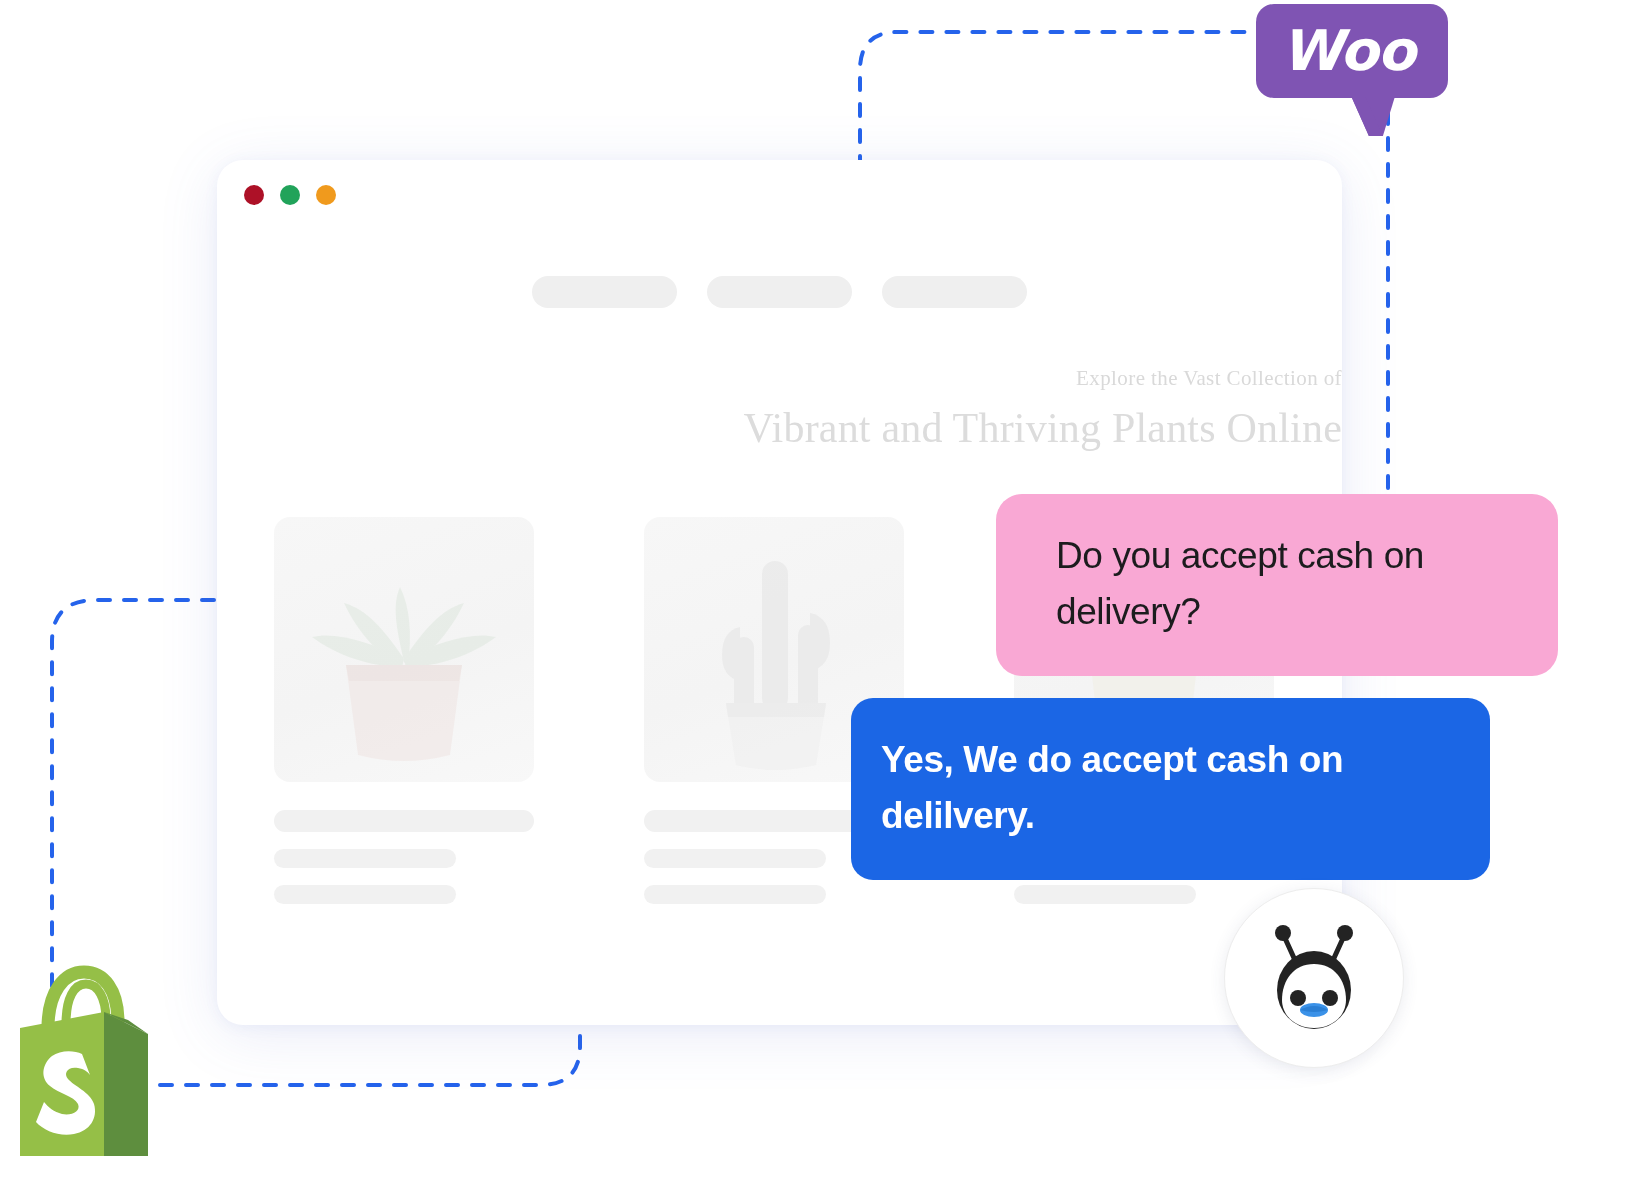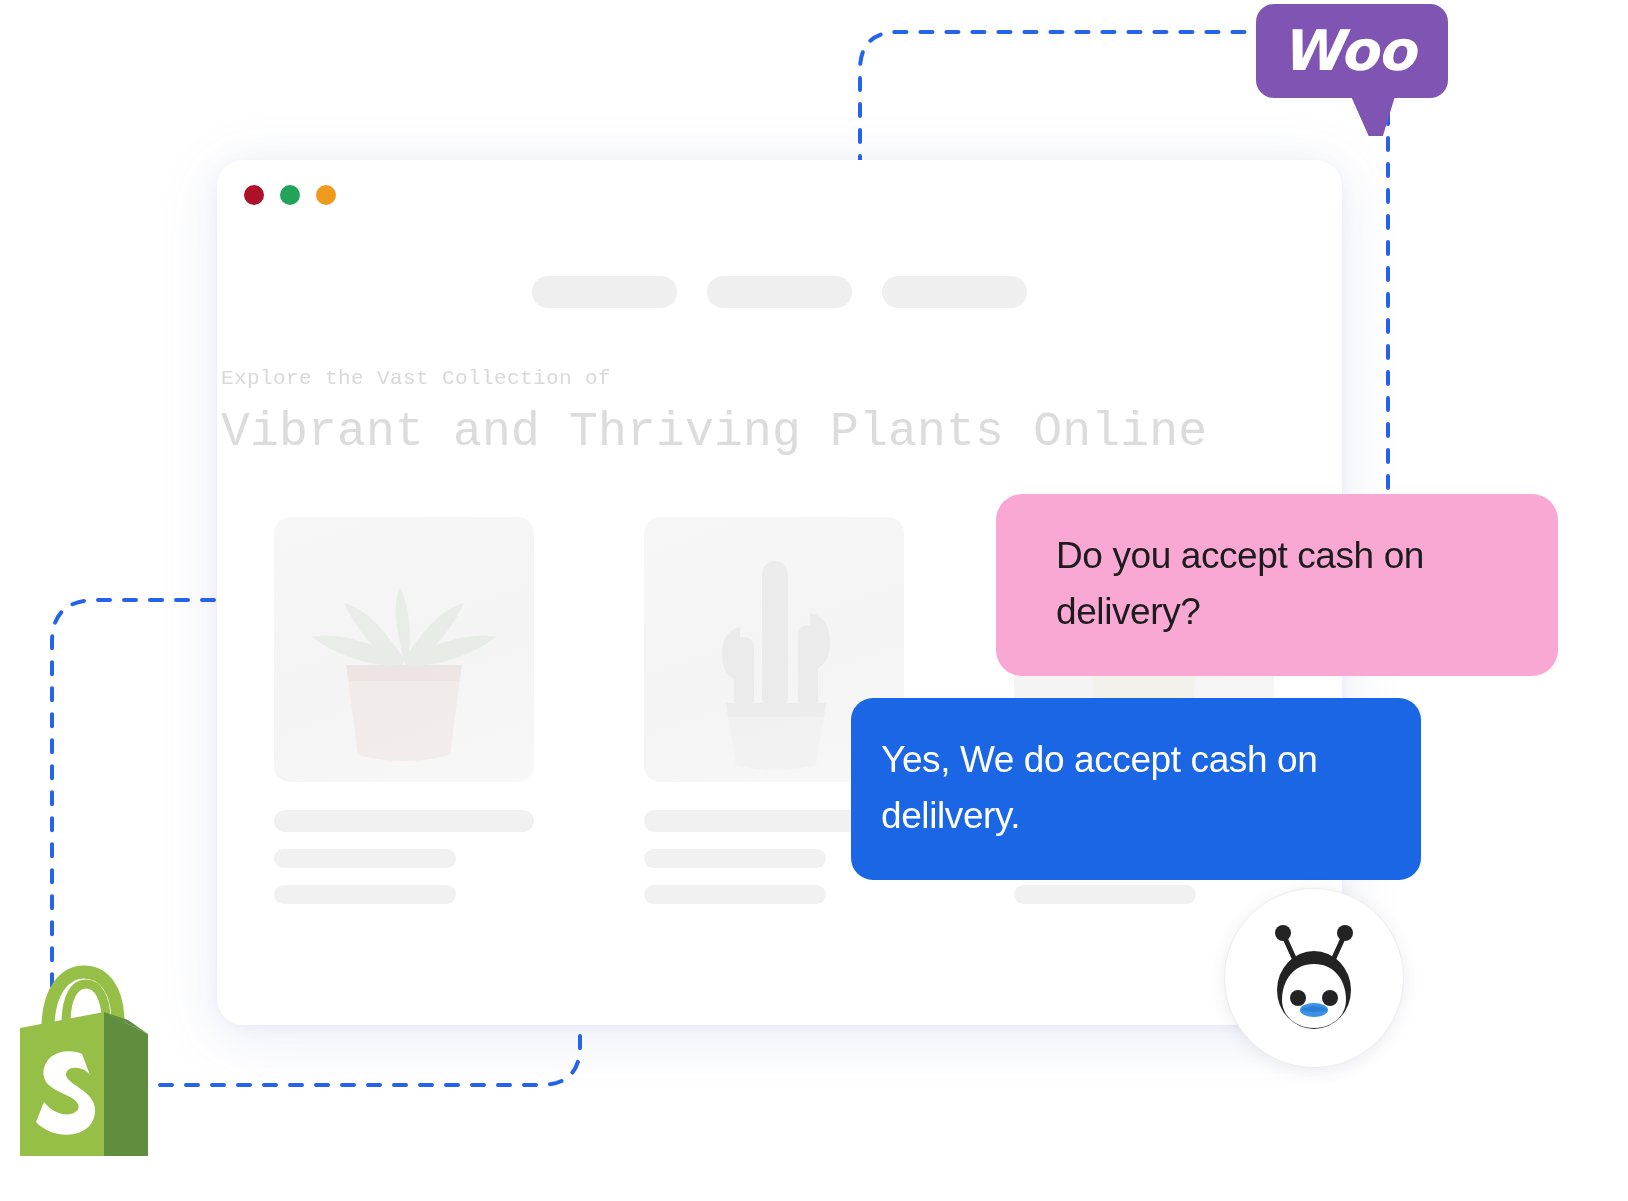--- a/index.html
+++ b/index.html
@@ -73,34 +73,34 @@
     border-radius: 16px;
     background: #EFEFEF;
   }
   .nav-pill.w1 { width: 145px; }
   .nav-pill.w2 { width: 145px; }
   .nav-pill.w3 { width: 145px; }
 
   
   #hero {
     position: absolute;
-    left: 4px; right: 0;
+    left: 12px; right: 0;
     top: 205px;
-    text-align: left;
-    font-family: Liberation Mono, monospace;
+    text-align: right;
+    font-family: Liberation Serif, serif;
   }
   #hero-eyebrow {
     font-size: 21px;
     color: #D9D9D9;
     letter-spacing: 0.4px;
     line-height: 1.3;
   }
   #hero-title {
     margin-top: 10px;
-    font-size: 48px;
+    font-size: 42px;
     color: #DCDCDC;
     line-height: 1.25;
     letter-spacing: 0.2px;
   }
 
   
   #product-grid {
     position: absolute;
     left: 57px;
     top: 357px;
@@ -191,29 +191,30 @@
     font-size: 37px;
     line-height: 1.52;
     color: #1C1C1E;
     letter-spacing: -0.4px;
   }
 
   #msg-outgoing {
     position: absolute;
     left: 851px;
     top: 698px;
-    width: 570px;
+    width: 639px;
     padding: 34px 56px 36px 30px;
     background: #1B66E5;
     border-radius: 22px;
     z-index: 6;
     font-size: 37px;
     line-height: 1.52;
     color: #ffffff;
     letter-spacing: -0.4px;
+    font-weight: bold;
   }
 
   
   #bot-avatar {
     position: absolute;
     left: 1224px;
     top: 888px;
     width: 180px;
     height: 180px;
     border-radius: 50%;

